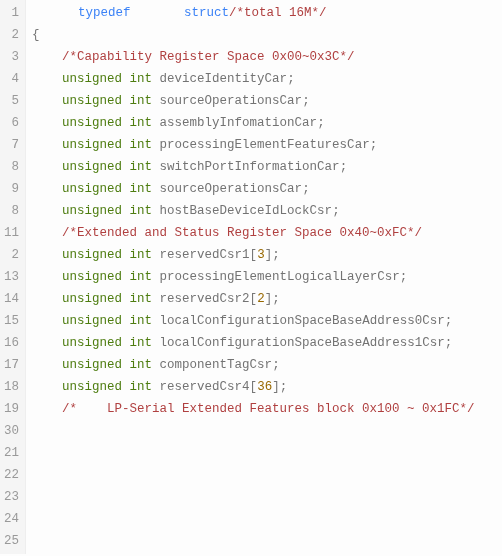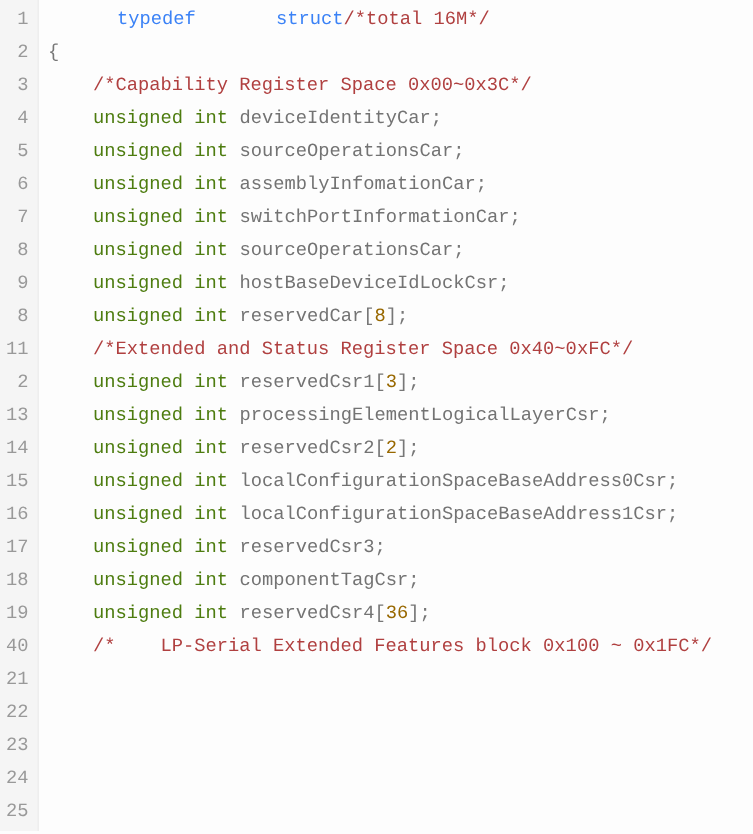--- a/index.html
+++ b/index.html
@@ -58,42 +58,41 @@
       <div class="ln">8</div>
       <div class="ln">11</div>
       <div class="ln">2</div>
       <div class="ln">13</div>
       <div class="ln">14</div>
       <div class="ln">15</div>
       <div class="ln">16</div>
       <div class="ln">17</div>
       <div class="ln">18</div>
       <div class="ln">19</div>
-      <div class="ln">40</div>
+      <div class="ln">30</div>
       <div class="ln">21</div>
       <div class="ln">22</div>
       <div class="ln">23</div>
       <div class="ln">24</div>
       <div class="ln">25</div>
     </div>
   <div class="code">
       <div class="line"><span class="tok-keyword">typedef</span> <span class="tok-keyword">struct</span><span class="tok-comment">/*total 16M*/</span></div>
       <div class="line"><span class="tok-punct">{</span></div>
       <div class="line">    <span class="tok-comment">/*Capability Register Space 0x00~0x3C*/</span></div>
       <div class="line">    <span class="tok-type">unsigned</span> <span class="tok-type">int</span> <span class="tok-ident">deviceIdentityCar</span><span class="tok-punct">;</span></div>
       <div class="line">    <span class="tok-type">unsigned</span> <span class="tok-type">int</span> <span class="tok-ident">sourceOperationsCar</span><span class="tok-punct">;</span></div>
       <div class="line">    <span class="tok-type">unsigned</span> <span class="tok-type">int</span> <span class="tok-ident">assemblyInfomationCar</span><span class="tok-punct">;</span></div>
+      <div class="line">    <span class="tok-type">unsigned</span> <span class="tok-type">int</span> <span class="tok-ident">processingElementFeaturesCar</span><span class="tok-punct">;</span></div>
       <div class="line">    <span class="tok-type">unsigned</span> <span class="tok-type">int</span> <span class="tok-ident">switchPortInformationCar</span><span class="tok-punct">;</span></div>
       <div class="line">    <span class="tok-type">unsigned</span> <span class="tok-type">int</span> <span class="tok-ident">sourceOperationsCar</span><span class="tok-punct">;</span></div>
       <div class="line">    <span class="tok-type">unsigned</span> <span class="tok-type">int</span> <span class="tok-ident">hostBaseDeviceIdLockCsr</span><span class="tok-punct">;</span></div>
-      <div class="line">    <span class="tok-type">unsigned</span> <span class="tok-type">int</span> <span class="tok-ident">reservedCar</span><span class="tok-punct">[</span><span class="tok-number">8</span><span class="tok-punct">]</span><span class="tok-punct">;</span></div>
       <div class="line">    <span class="tok-comment">/*Extended and Status Register Space 0x40~0xFC*/</span></div>
       <div class="line">    <span class="tok-type">unsigned</span> <span class="tok-type">int</span> <span class="tok-ident">reservedCsr1</span><span class="tok-punct">[</span><span class="tok-number">3</span><span class="tok-punct">]</span><span class="tok-punct">;</span></div>
       <div class="line">    <span class="tok-type">unsigned</span> <span class="tok-type">int</span> <span class="tok-ident">processingElementLogicalLayerCsr</span><span class="tok-punct">;</span></div>
       <div class="line">    <span class="tok-type">unsigned</span> <span class="tok-type">int</span> <span class="tok-ident">reservedCsr2</span><span class="tok-punct">[</span><span class="tok-number">2</span><span class="tok-punct">]</span><span class="tok-punct">;</span></div>
       <div class="line">    <span class="tok-type">unsigned</span> <span class="tok-type">int</span> <span class="tok-ident">localConfigurationSpaceBaseAddress0Csr</span><span class="tok-punct">;</span></div>
       <div class="line">    <span class="tok-type">unsigned</span> <span class="tok-type">int</span> <span class="tok-ident">localConfigurationSpaceBaseAddress1Csr</span><span class="tok-punct">;</span></div>
-      <div class="line">    <span class="tok-type">unsigned</span> <span class="tok-type">int</span> <span class="tok-ident">reservedCsr3</span><span class="tok-punct">;</span></div>
       <div class="line">    <span class="tok-type">unsigned</span> <span class="tok-type">int</span> <span class="tok-ident">componentTagCsr</span><span class="tok-punct">;</span></div>
       <div class="line">    <span class="tok-type">unsigned</span> <span class="tok-type">int</span> <span class="tok-ident">reservedCsr4</span><span class="tok-punct">[</span><span class="tok-number">36</span><span class="tok-punct">]</span><span class="tok-punct">;</span></div>
       <div class="line">    <span class="tok-comment">/*    LP-Serial Extended Features block 0x100 ~ 0x1FC*/</span></div>
     </div>
 </div>
 
 </body></html>

